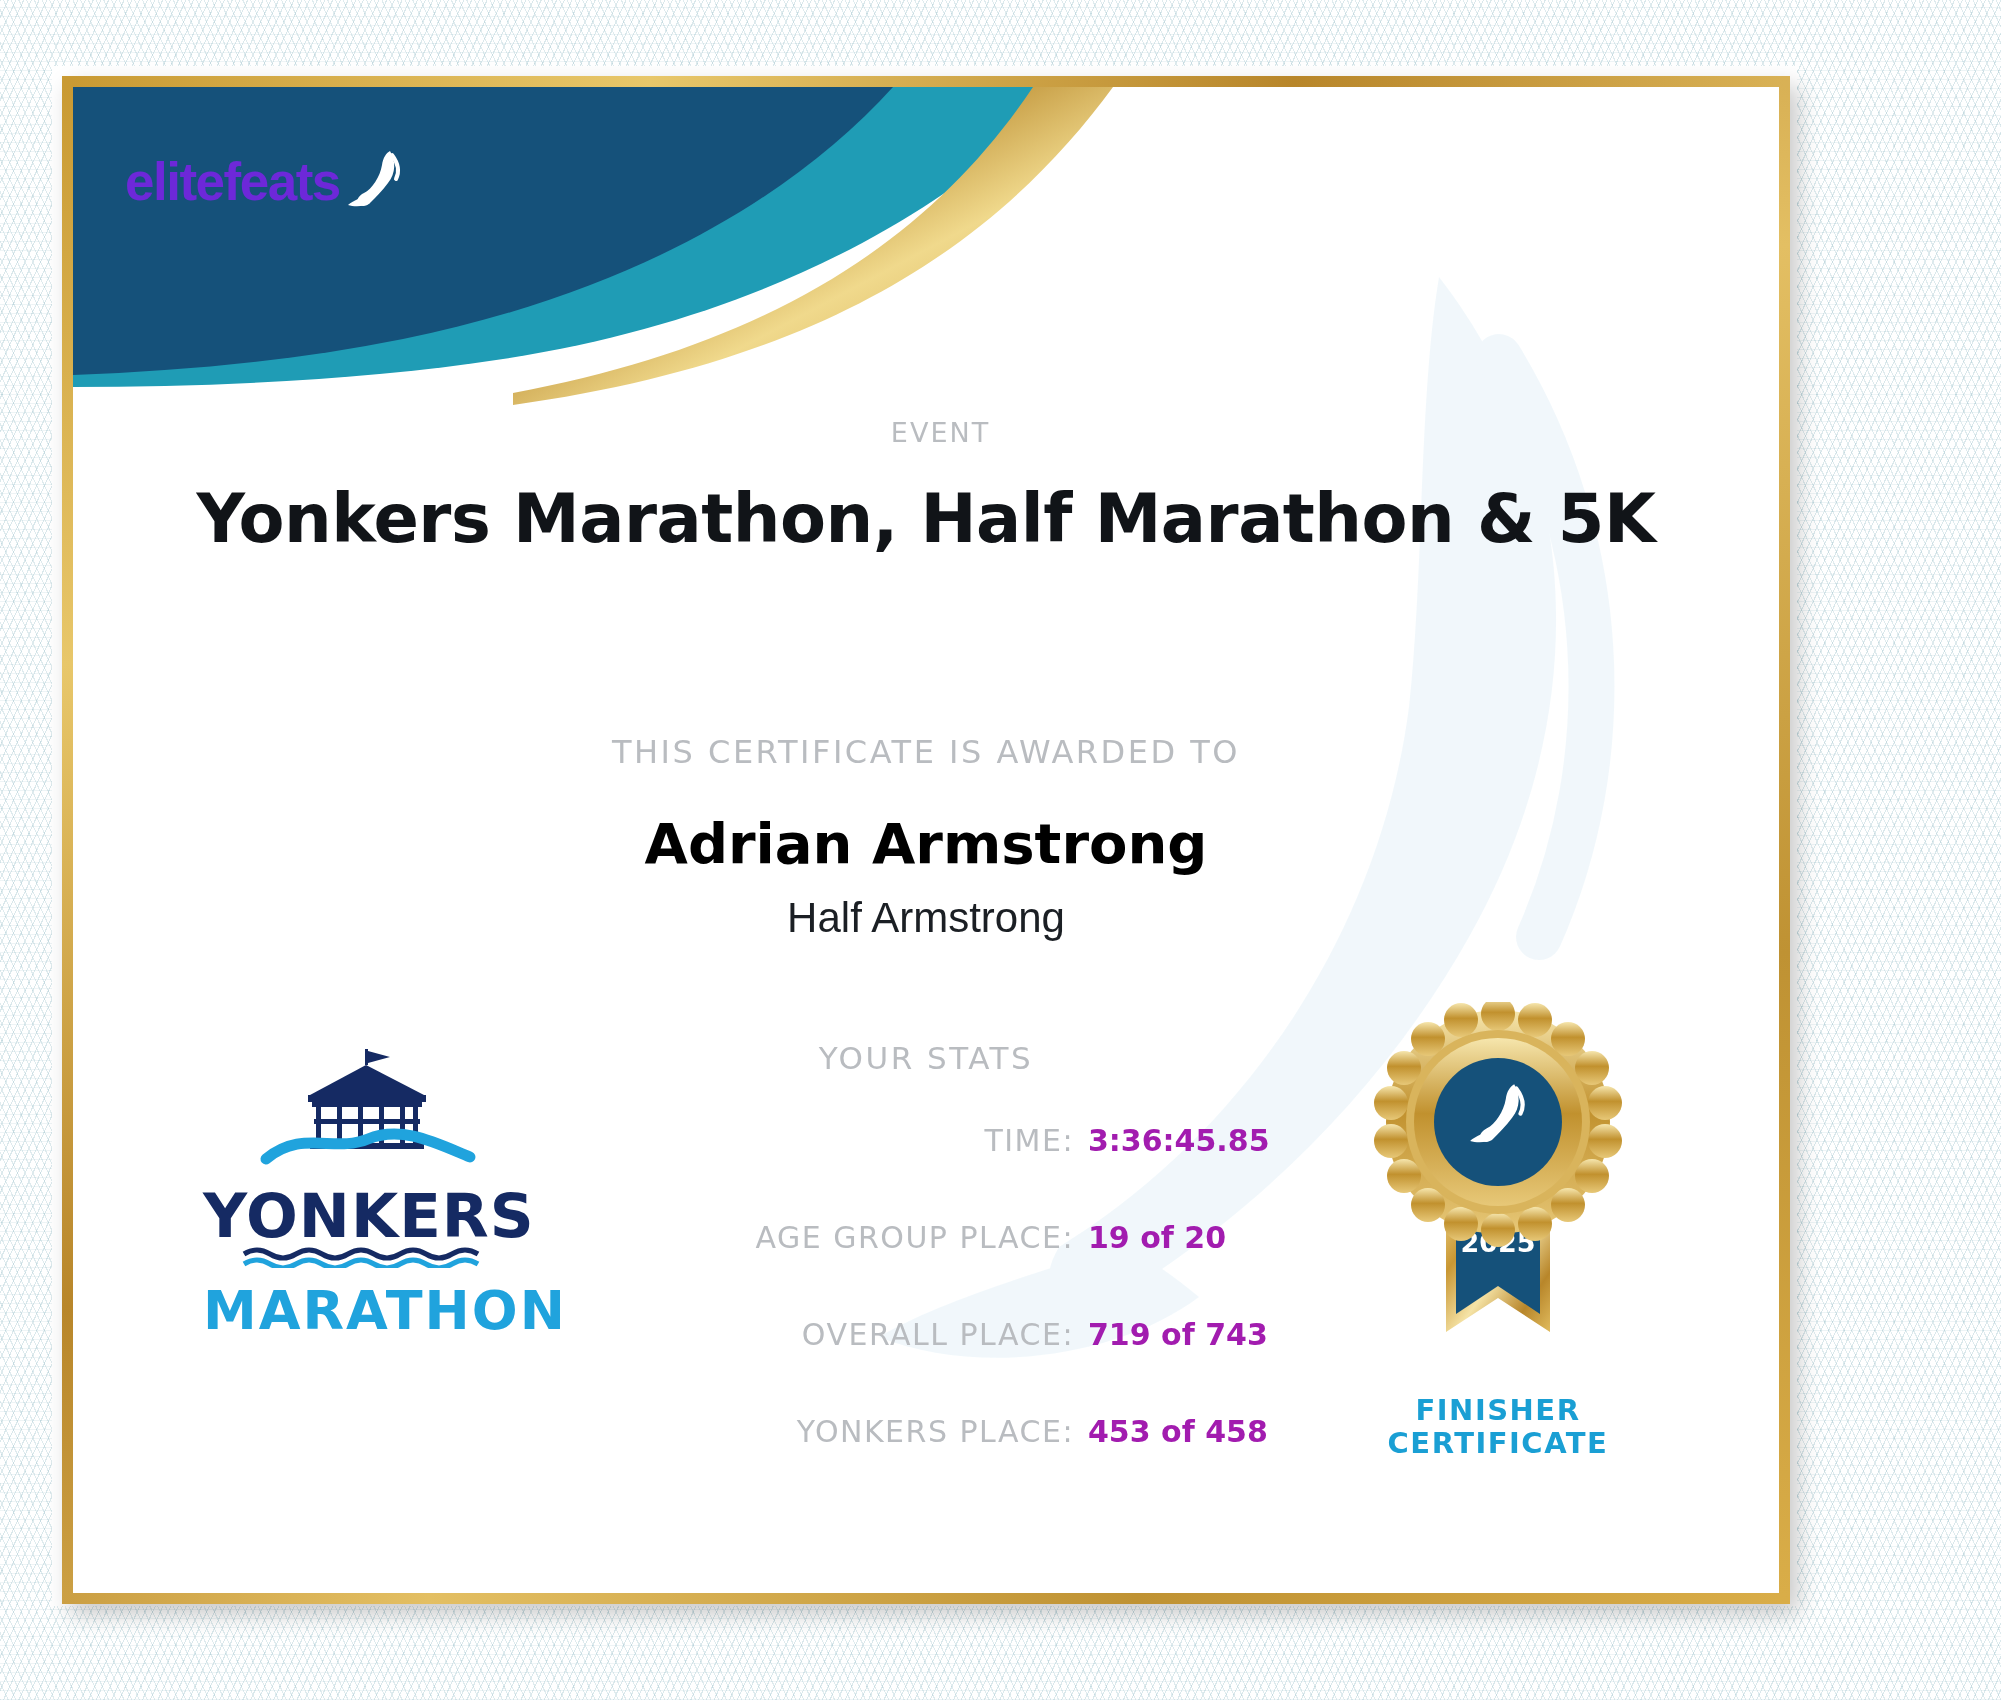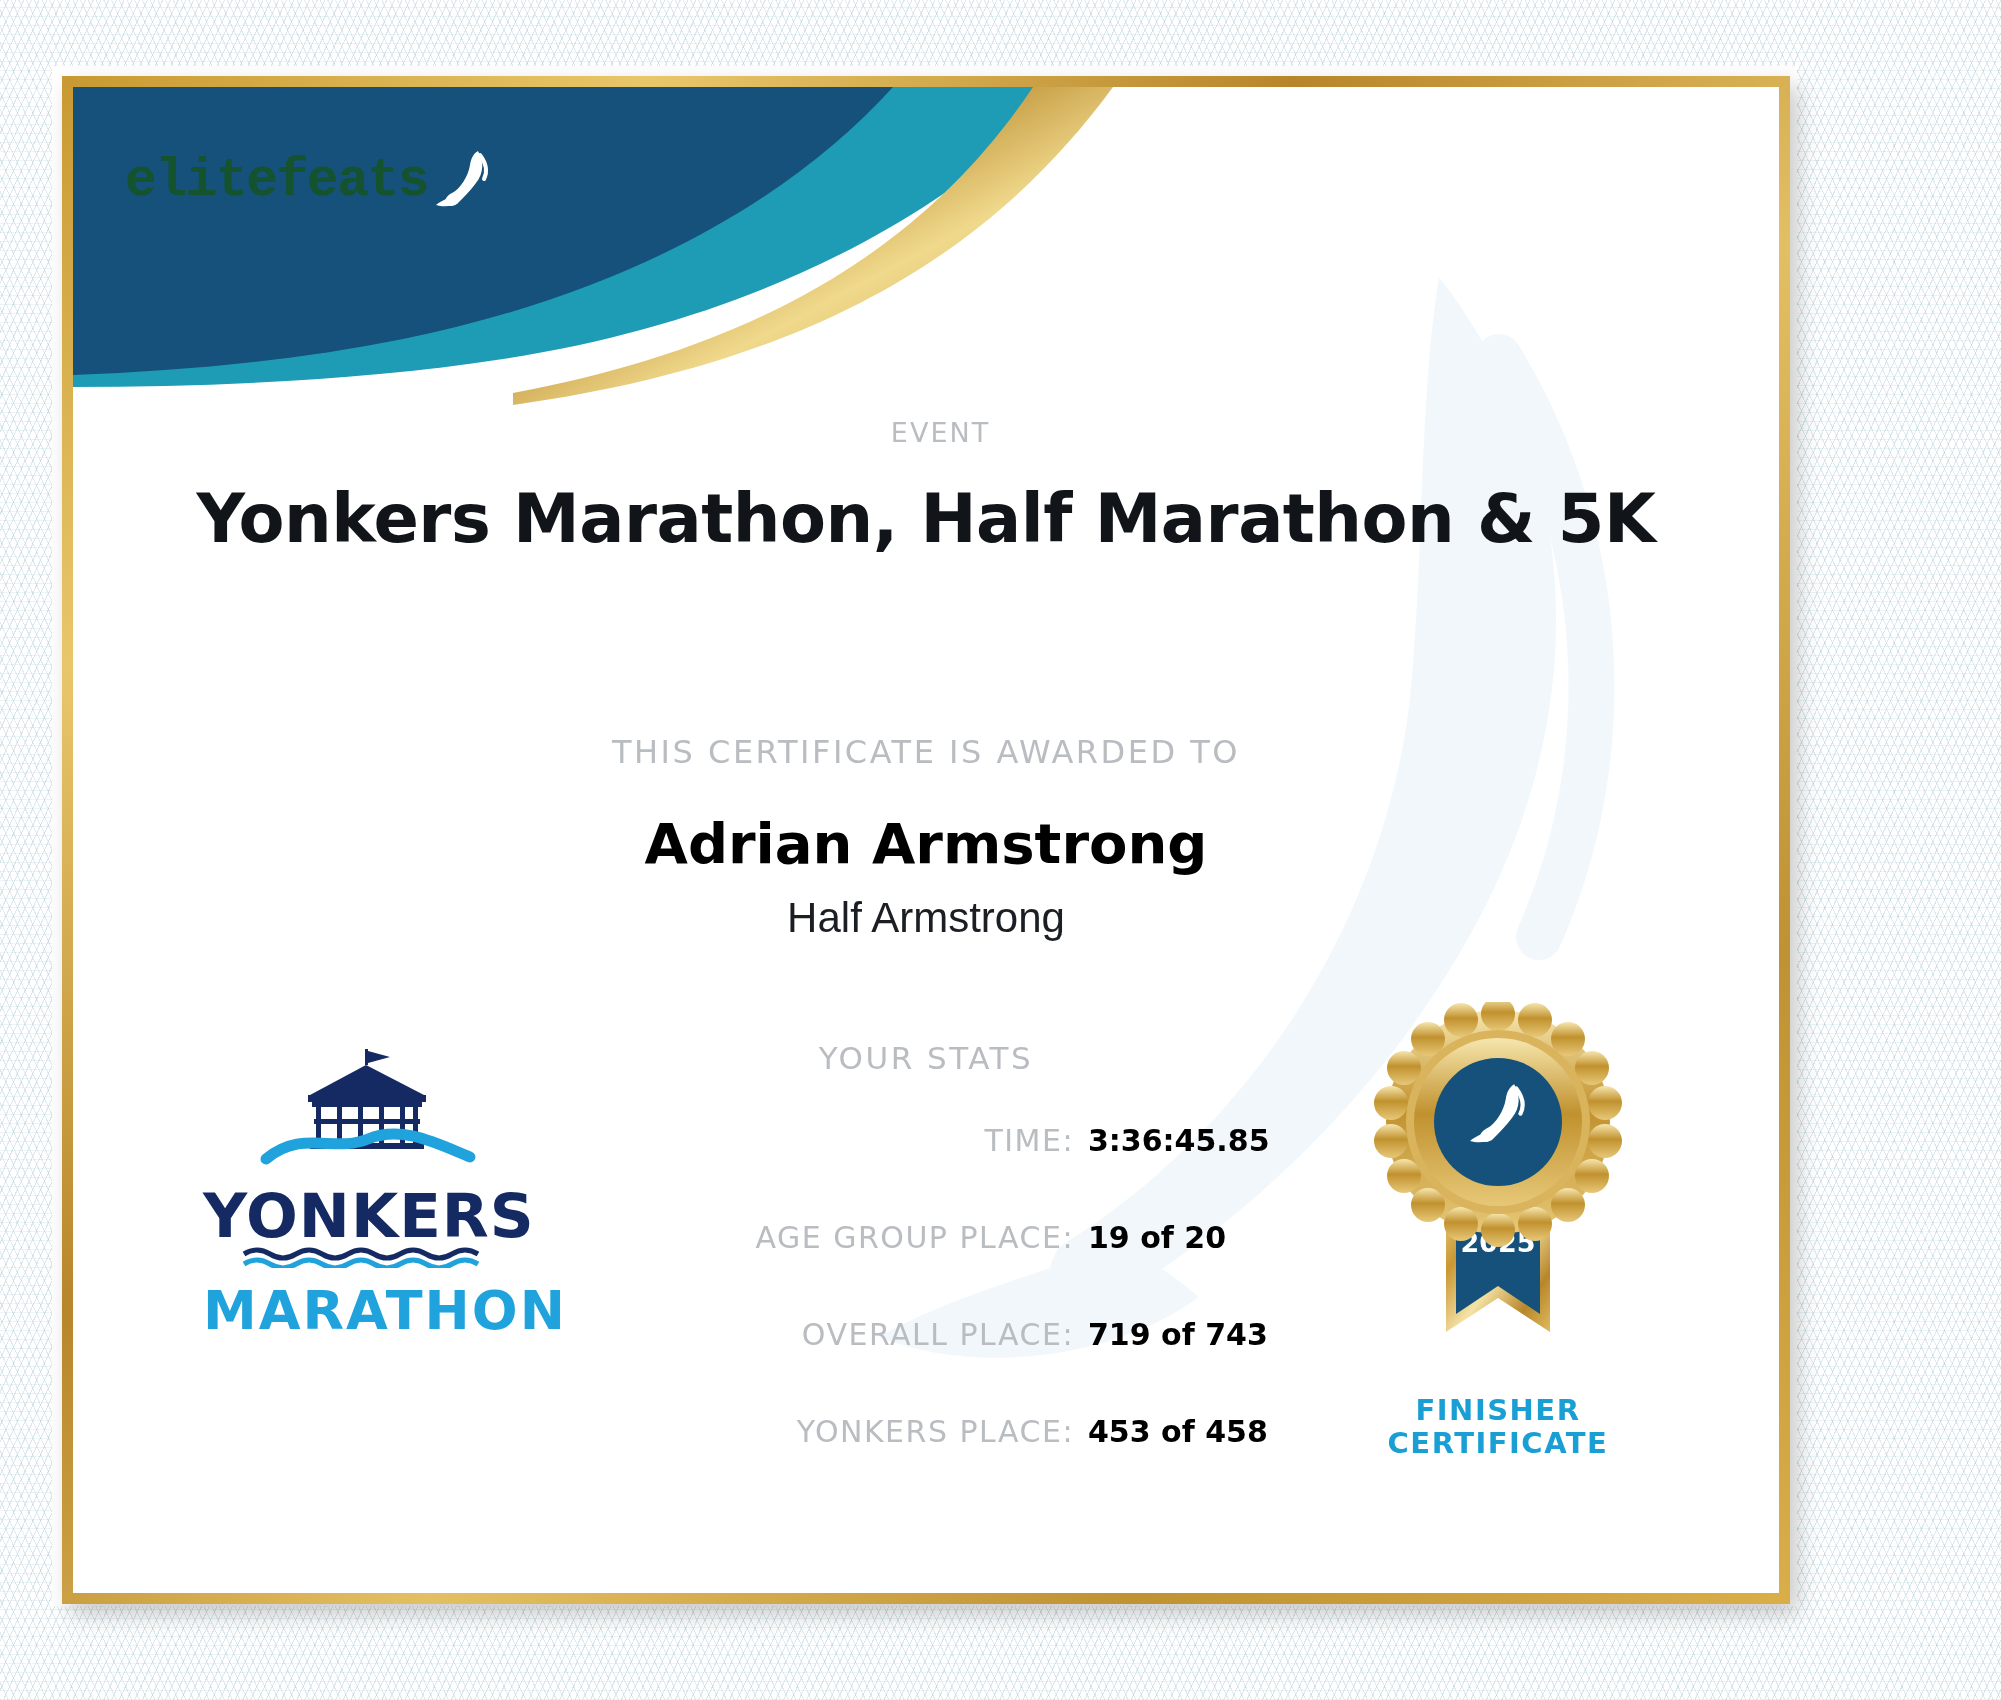--- a/index.html
+++ b/index.html
@@ -69,24 +69,24 @@
   .brand {
     position: absolute;
     left: 52px;
     top: 60px;
     display: flex;
     align-items: center;
     gap: 6px;
     z-index: 5;
   }
   .brand-text {
-    font-family: Liberation Mono, monospace;
+    font-family: Liberation Sans, sans-serif;
     font-size: 53px;
     font-weight: 700;
-    color: #14532d;
+    color: #6d28d9;
     letter-spacing: -1.5px;
   }
 
   
   .watermark {
     position: absolute;
     right: -40px;
     top: 150px;
     width: 1000px;
     height: 1200px;
@@ -162,21 +162,21 @@
     font-size: 30px;
     color: #b9bcc0;
     letter-spacing: 1.5px;
     text-align: right;
     margin-top: 36px;
   }
   .stat-value {
     font-family: "DejaVu Sans", sans-serif;
     font-size: 30px;
     font-weight: 700;
-    color: #000000;
+    color: #a21caf;
     margin-left: 14px;
     min-width: 205px;
     text-align: left;
   }
 
   
   .yonkers-logo {
     position: absolute;
     left: 130px;
     top: 960px;

